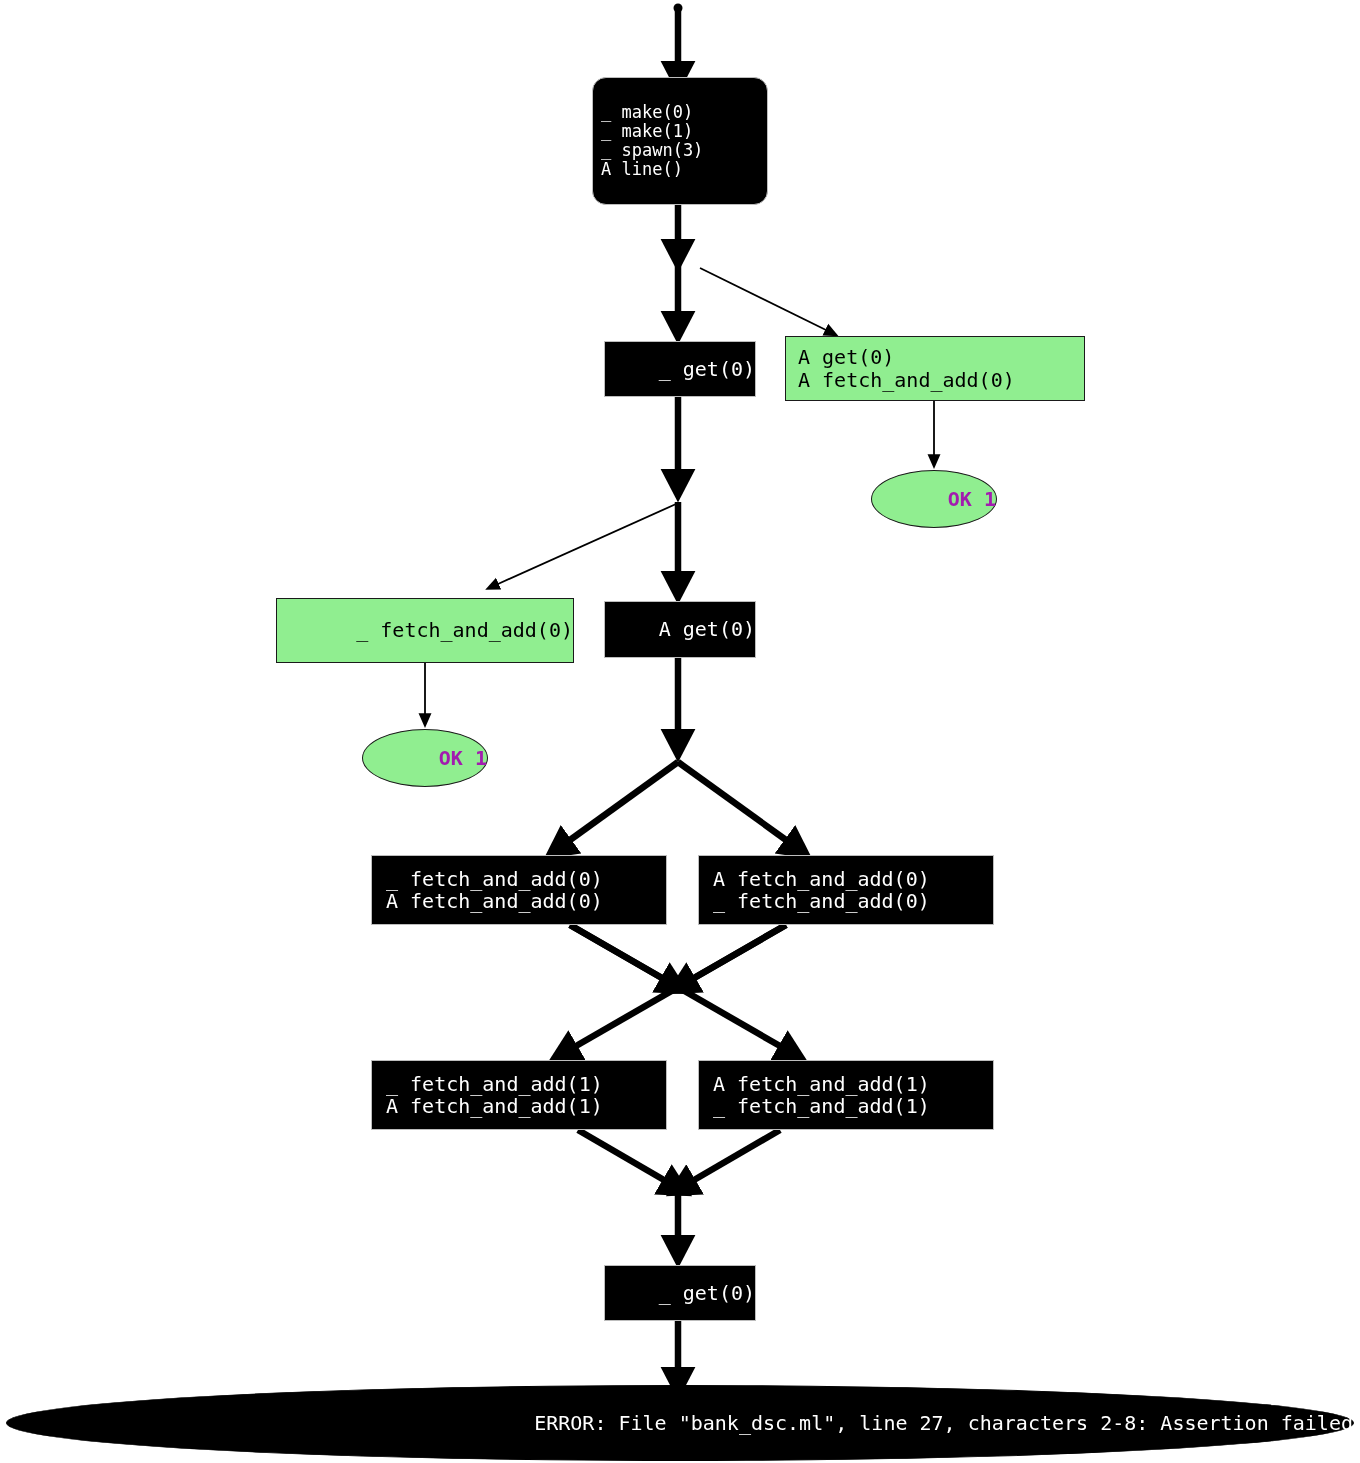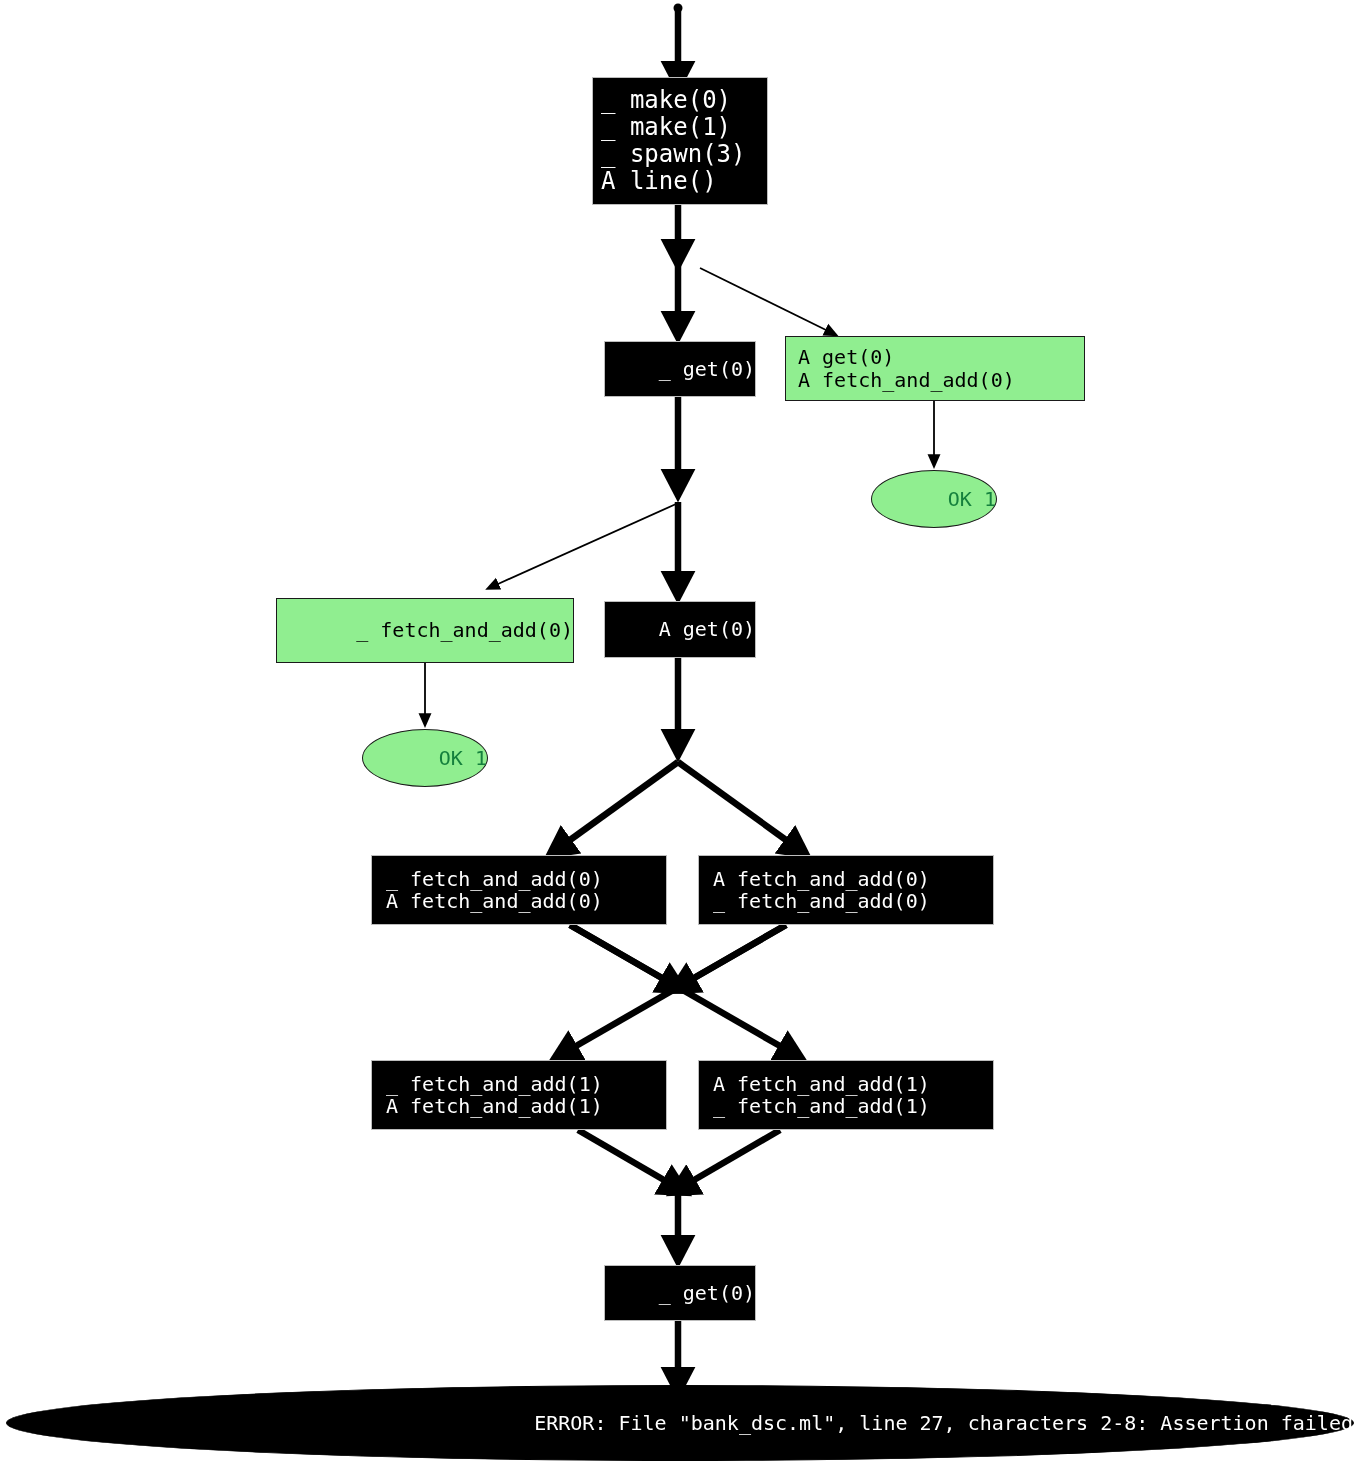--- a/index.html
+++ b/index.html
@@ -53,22 +53,23 @@
     box-sizing: border-box;
     display: flex;
     align-items: center;
     justify-content: center;
     border-radius: 50%;
     font-family: "DejaVu Sans Mono", "Liberation Mono", monospace;
     white-space: pre;
   }
   .ellipse-node.green {
     background: #90ee90;
-    color: #15803d;
+    color: #a21caf;
     border: 1.6px solid #1a1a1a;
+    font-weight: bold;
   }
   .ellipse-node.black {
     background: #000000;
     color: #ffffff;
     border: 1px solid #000000;
   }
   .center-text {
     text-align: right;
     width: 100%;
   }
@@ -119,21 +120,21 @@
     <line x1="570" y1="925" x2="780" y2="1046" stroke="#000000" stroke-width="6.5" marker-end="url(#thickArrow)"></line>
 
     <line x1="578" y1="1130" x2="664" y2="1180" stroke="#000000" stroke-width="6.5" marker-end="url(#thickArrow)"></line>
     <line x1="780" y1="1130" x2="694" y2="1180" stroke="#000000" stroke-width="6.5" marker-end="url(#thickArrow)"></line>
 
     <line x1="678" y1="1192" x2="678" y2="1236" stroke="#000000" stroke-width="6.5" marker-end="url(#thickArrow)"></line>
 
     <line x1="678" y1="1321" x2="678" y2="1368" stroke="#000000" stroke-width="6.5" marker-end="url(#thickArrow)"></line>
   </svg>
 
-  <div class="node-box black" style="left:592px; top:77px; width:176px; height:128px; font-size:24px; padding-left:8px;">
+  <div class="node-box black" style="left:592px; top:77px; width:176px; height:128px; font-size:17px; padding-left:8px;border-radius:14px;">
     <span class="node-line left-text">_ make(0)</span>
     <span class="node-line left-text">_ make(1)</span>
     <span class="node-line left-text">_ spawn(3)</span>
     <span class="node-line left-text">A line()</span>
   </div>
 
   <div class="node-box black" style="left:604px; top:341px; width:152px; height:56px; font-size:20px;">
     <span class="node-line center-text">_ get(0)</span>
   </div>
 

